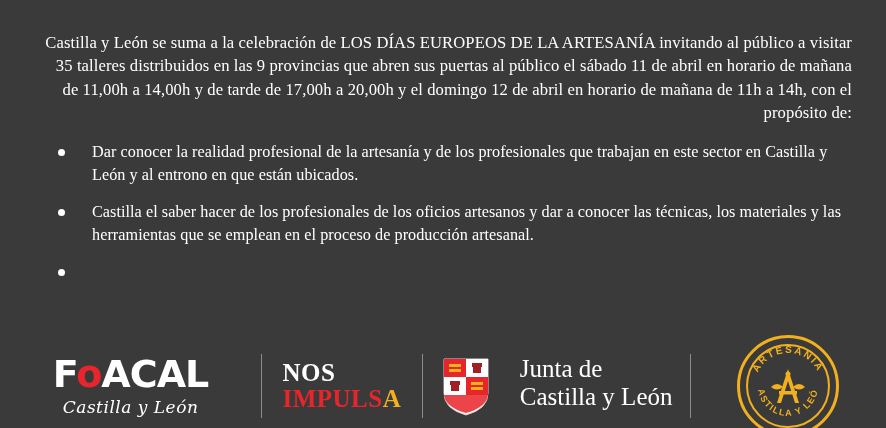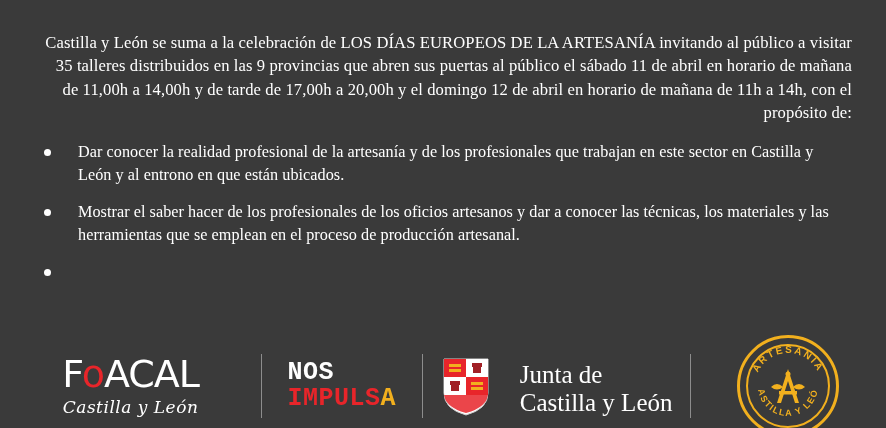--- a/index.html
+++ b/index.html
@@ -23,21 +23,21 @@
     box-sizing: border-box;
   }
   .intro {
     padding: 14px 34px 0 42px;
     font-size: 16.6px;
     line-height: 1.42;
     letter-spacing: 0.1px;
     text-align: right;
   }
   .bullets {
-    margin: 14px 0 0 0;
+    margin: 14px 0 0 14px;
     padding: 0 40px 0 42px;
     list-style: none;
   }
   .bullet {
     position: relative;
     padding-left: 36px;
     margin-bottom: 14px;
     font-size: 16.2px;
     line-height: 1.42;
     letter-spacing: 0.05px;
@@ -78,58 +78,58 @@
     background: #8d8d8d;
   }
 
   
   .foacal {
     text-align: center;
     line-height: 1;
   }
   .foacal-main {
     font-family: "DejaVu Sans", sans-serif;
-    font-weight: normal;
+    font-weight: bold;
     font-size: 38px;
     letter-spacing: -1px;
     color: #ffffff;
   }
   .foacal-main .red { color: #e8252a; }
   .foacal-sub {
     margin-top: 6px;
     font-family: "DejaVu Serif", serif;
     font-style: italic;
     font-size: 17px;
     color: #ffffff;
     letter-spacing: 0.5px;
   }
 
   
   .nos {
     text-align: left;
     line-height: 1.04;
-    font-family: Liberation Mono, monospace;
+    font-family: Liberation Serif, serif;
     font-weight: bold;
   }
   .nos-top {
     font-size: 25px;
     color: #ffffff;
     letter-spacing: 0.5px;
   }
   .nos-bottom {
     font-size: 25px;
     color: #e8252a;
     letter-spacing: 0.5px;
   }
   .nos-bottom .a-yellow { color: #f2b01e; }
 
   
   .junta {
     display: flex;
-    align-items: flex-end;
+    align-items: flex-start;
     gap: 28px;
   }
   .junta-text {
     font-family: "Liberation Serif", serif;
     font-size: 25px;
     line-height: 1.12;
     color: #ffffff;
   }
   .shield {
     width: 52px;
@@ -158,21 +158,21 @@
 
   <p class="intro">Castilla y León se suma a la celebración de LOS DÍAS EUROPEOS DE LA ARTESANÍA invitando al público a visitar 35 talleres distribuidos en las 9 provincias que abren sus puertas al público el sábado 11 de abril en horario de mañana de 11,00h a 14,00h y de tarde de 17,00h a 20,00h y el domingo 12 de abril en horario de mañana de 11h a 14h,  con el propósito de:</p>
 
   <ul class="bullets">
     <li class="bullet">
       <span class="dot"></span>
       <span>Dar conocer la realidad profesional de la artesanía y de los profesionales que trabajan en este sector en Castilla y León y al entrono en que están ubicados.</span>
     </li>
     <li class="bullet">
       <span class="dot"></span>
-      <span>Mostrar el saber hacer de los profesionales de los oficios artesanos y dar a conocer las técnicas, los materiales y las herramientas que se emplean en el proceso de producción artesanal.</span>
+      <span>Castilla el saber hacer de los profesionales de los oficios artesanos y dar a conocer las técnicas, los materiales y las herramientas que se emplean en el proceso de producción artesanal.</span>
     </li>
     <li class="bullet">
       <span class="dot"></span>
     </li>
   </ul>
 
   <div class="logos">
 
     <div class="logo-slot slot-foacal">
       <div class="foacal">

